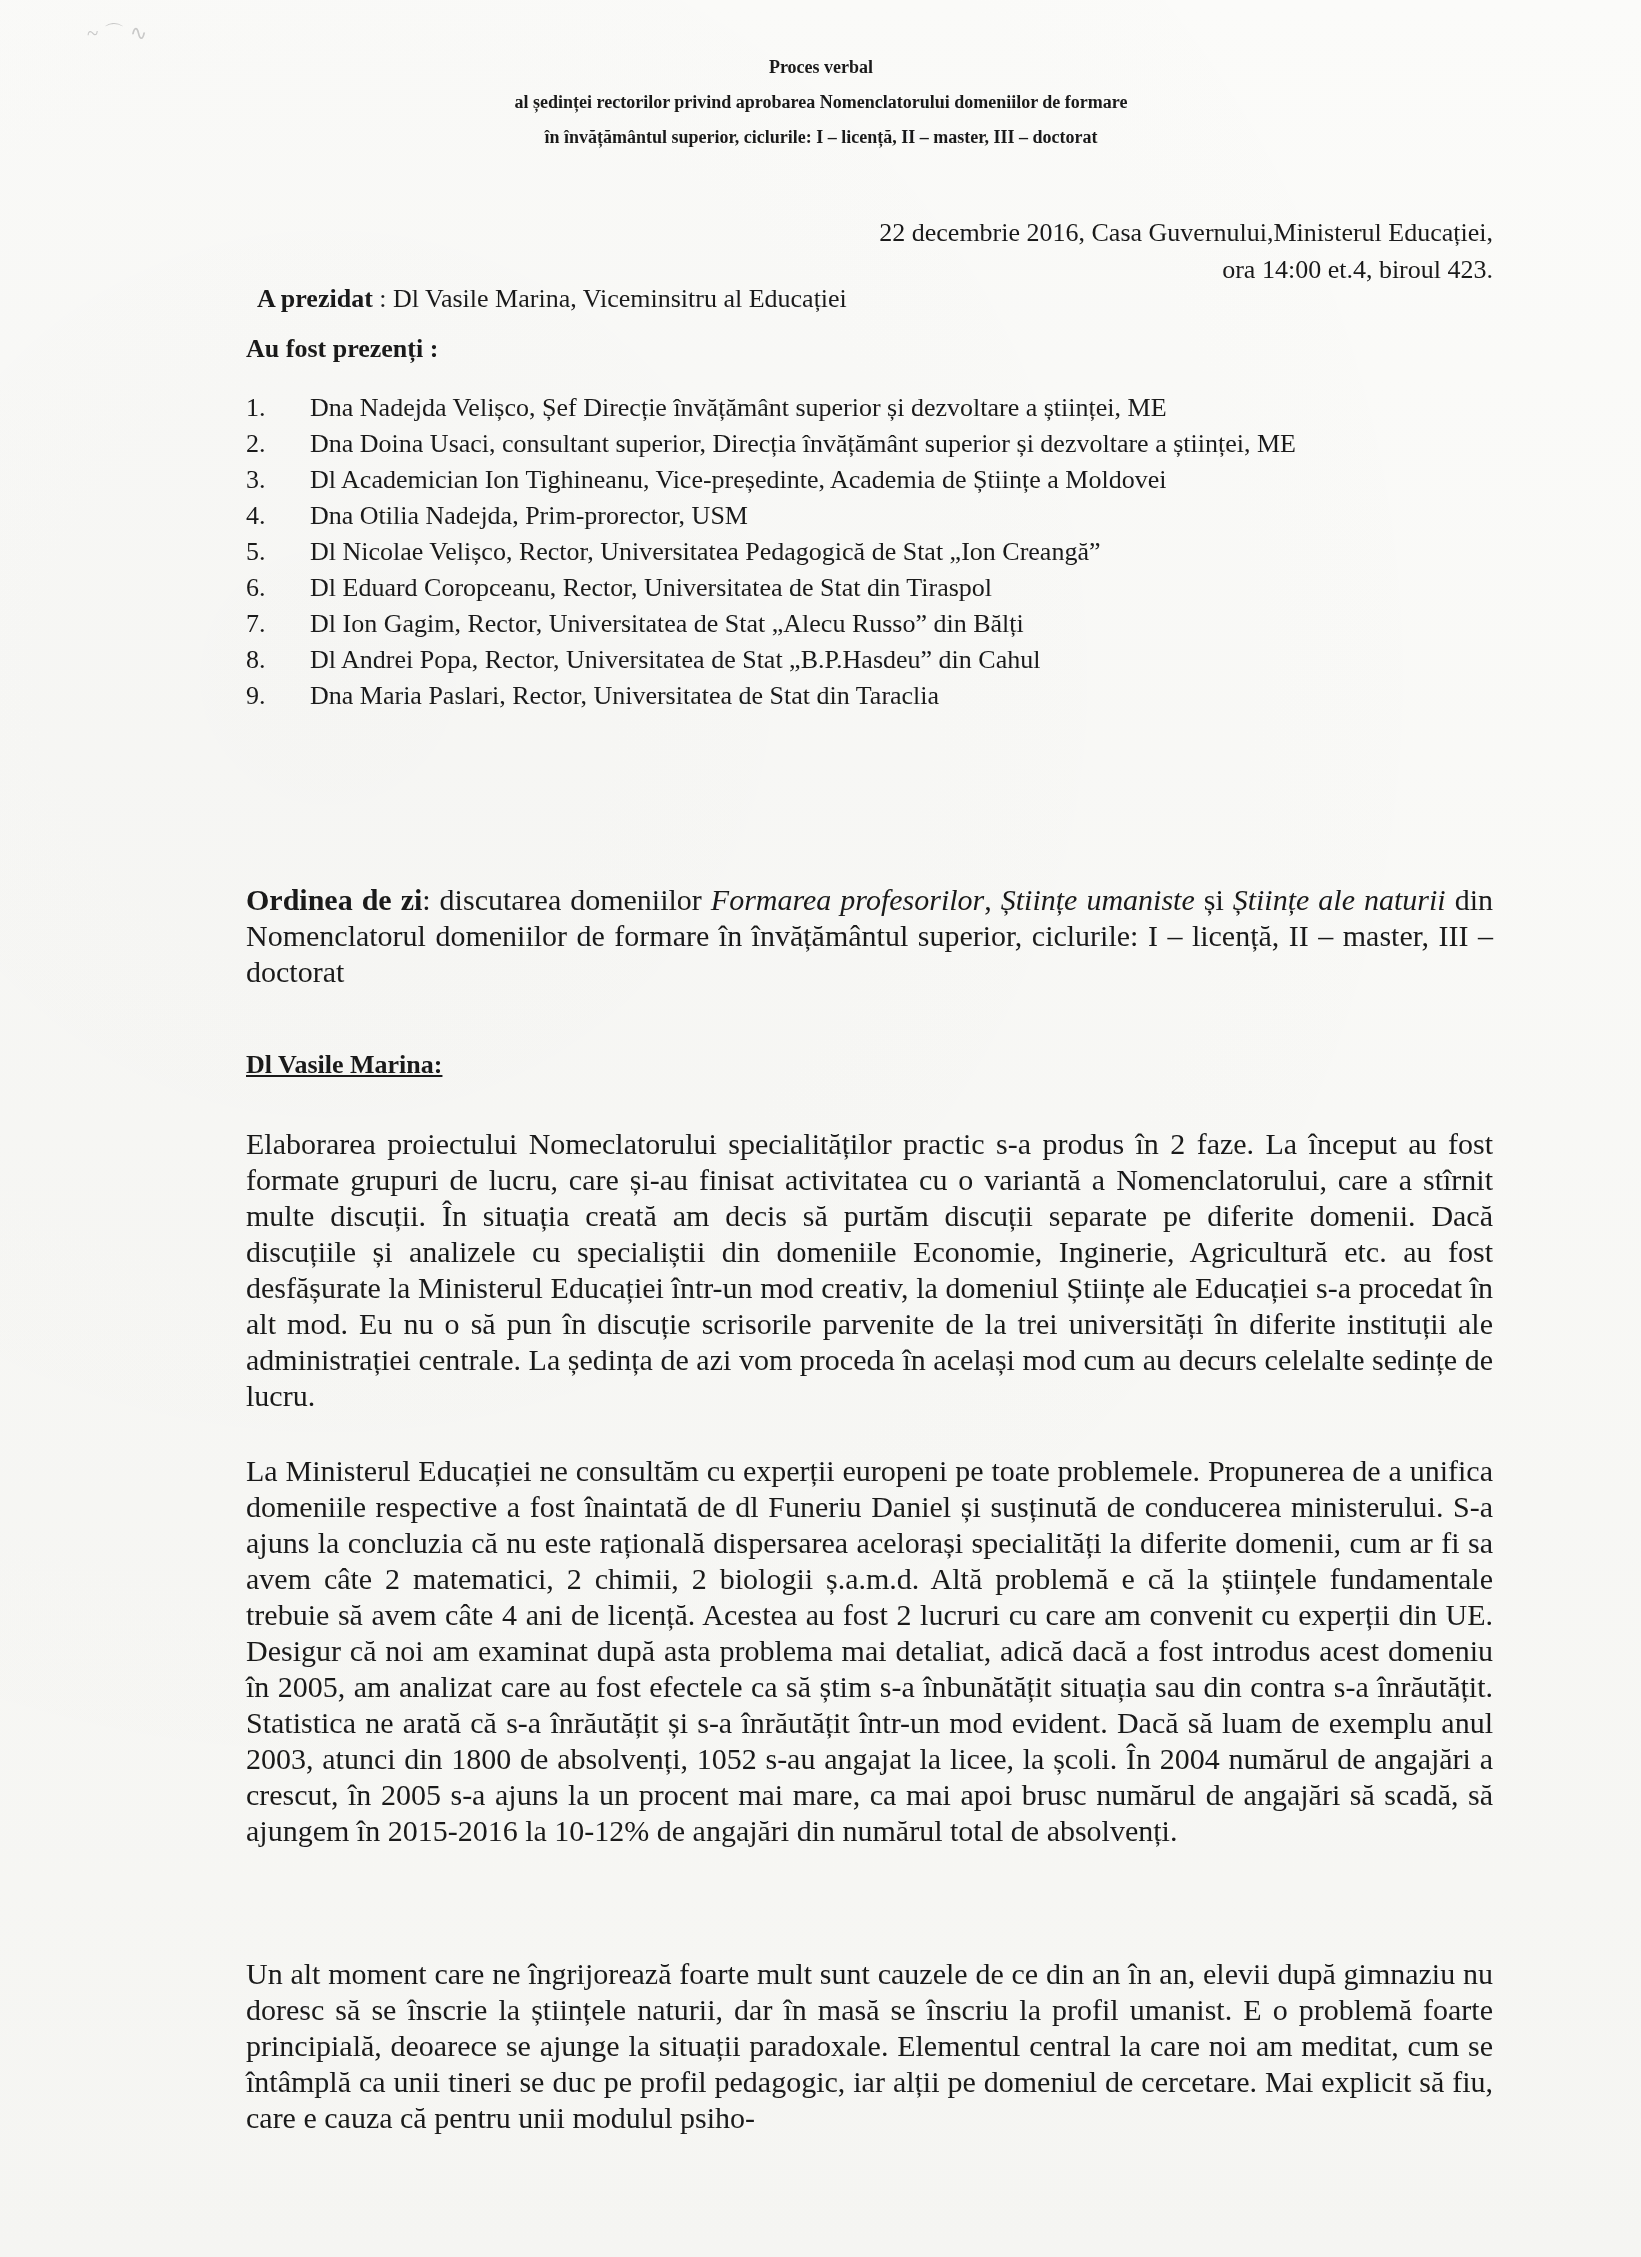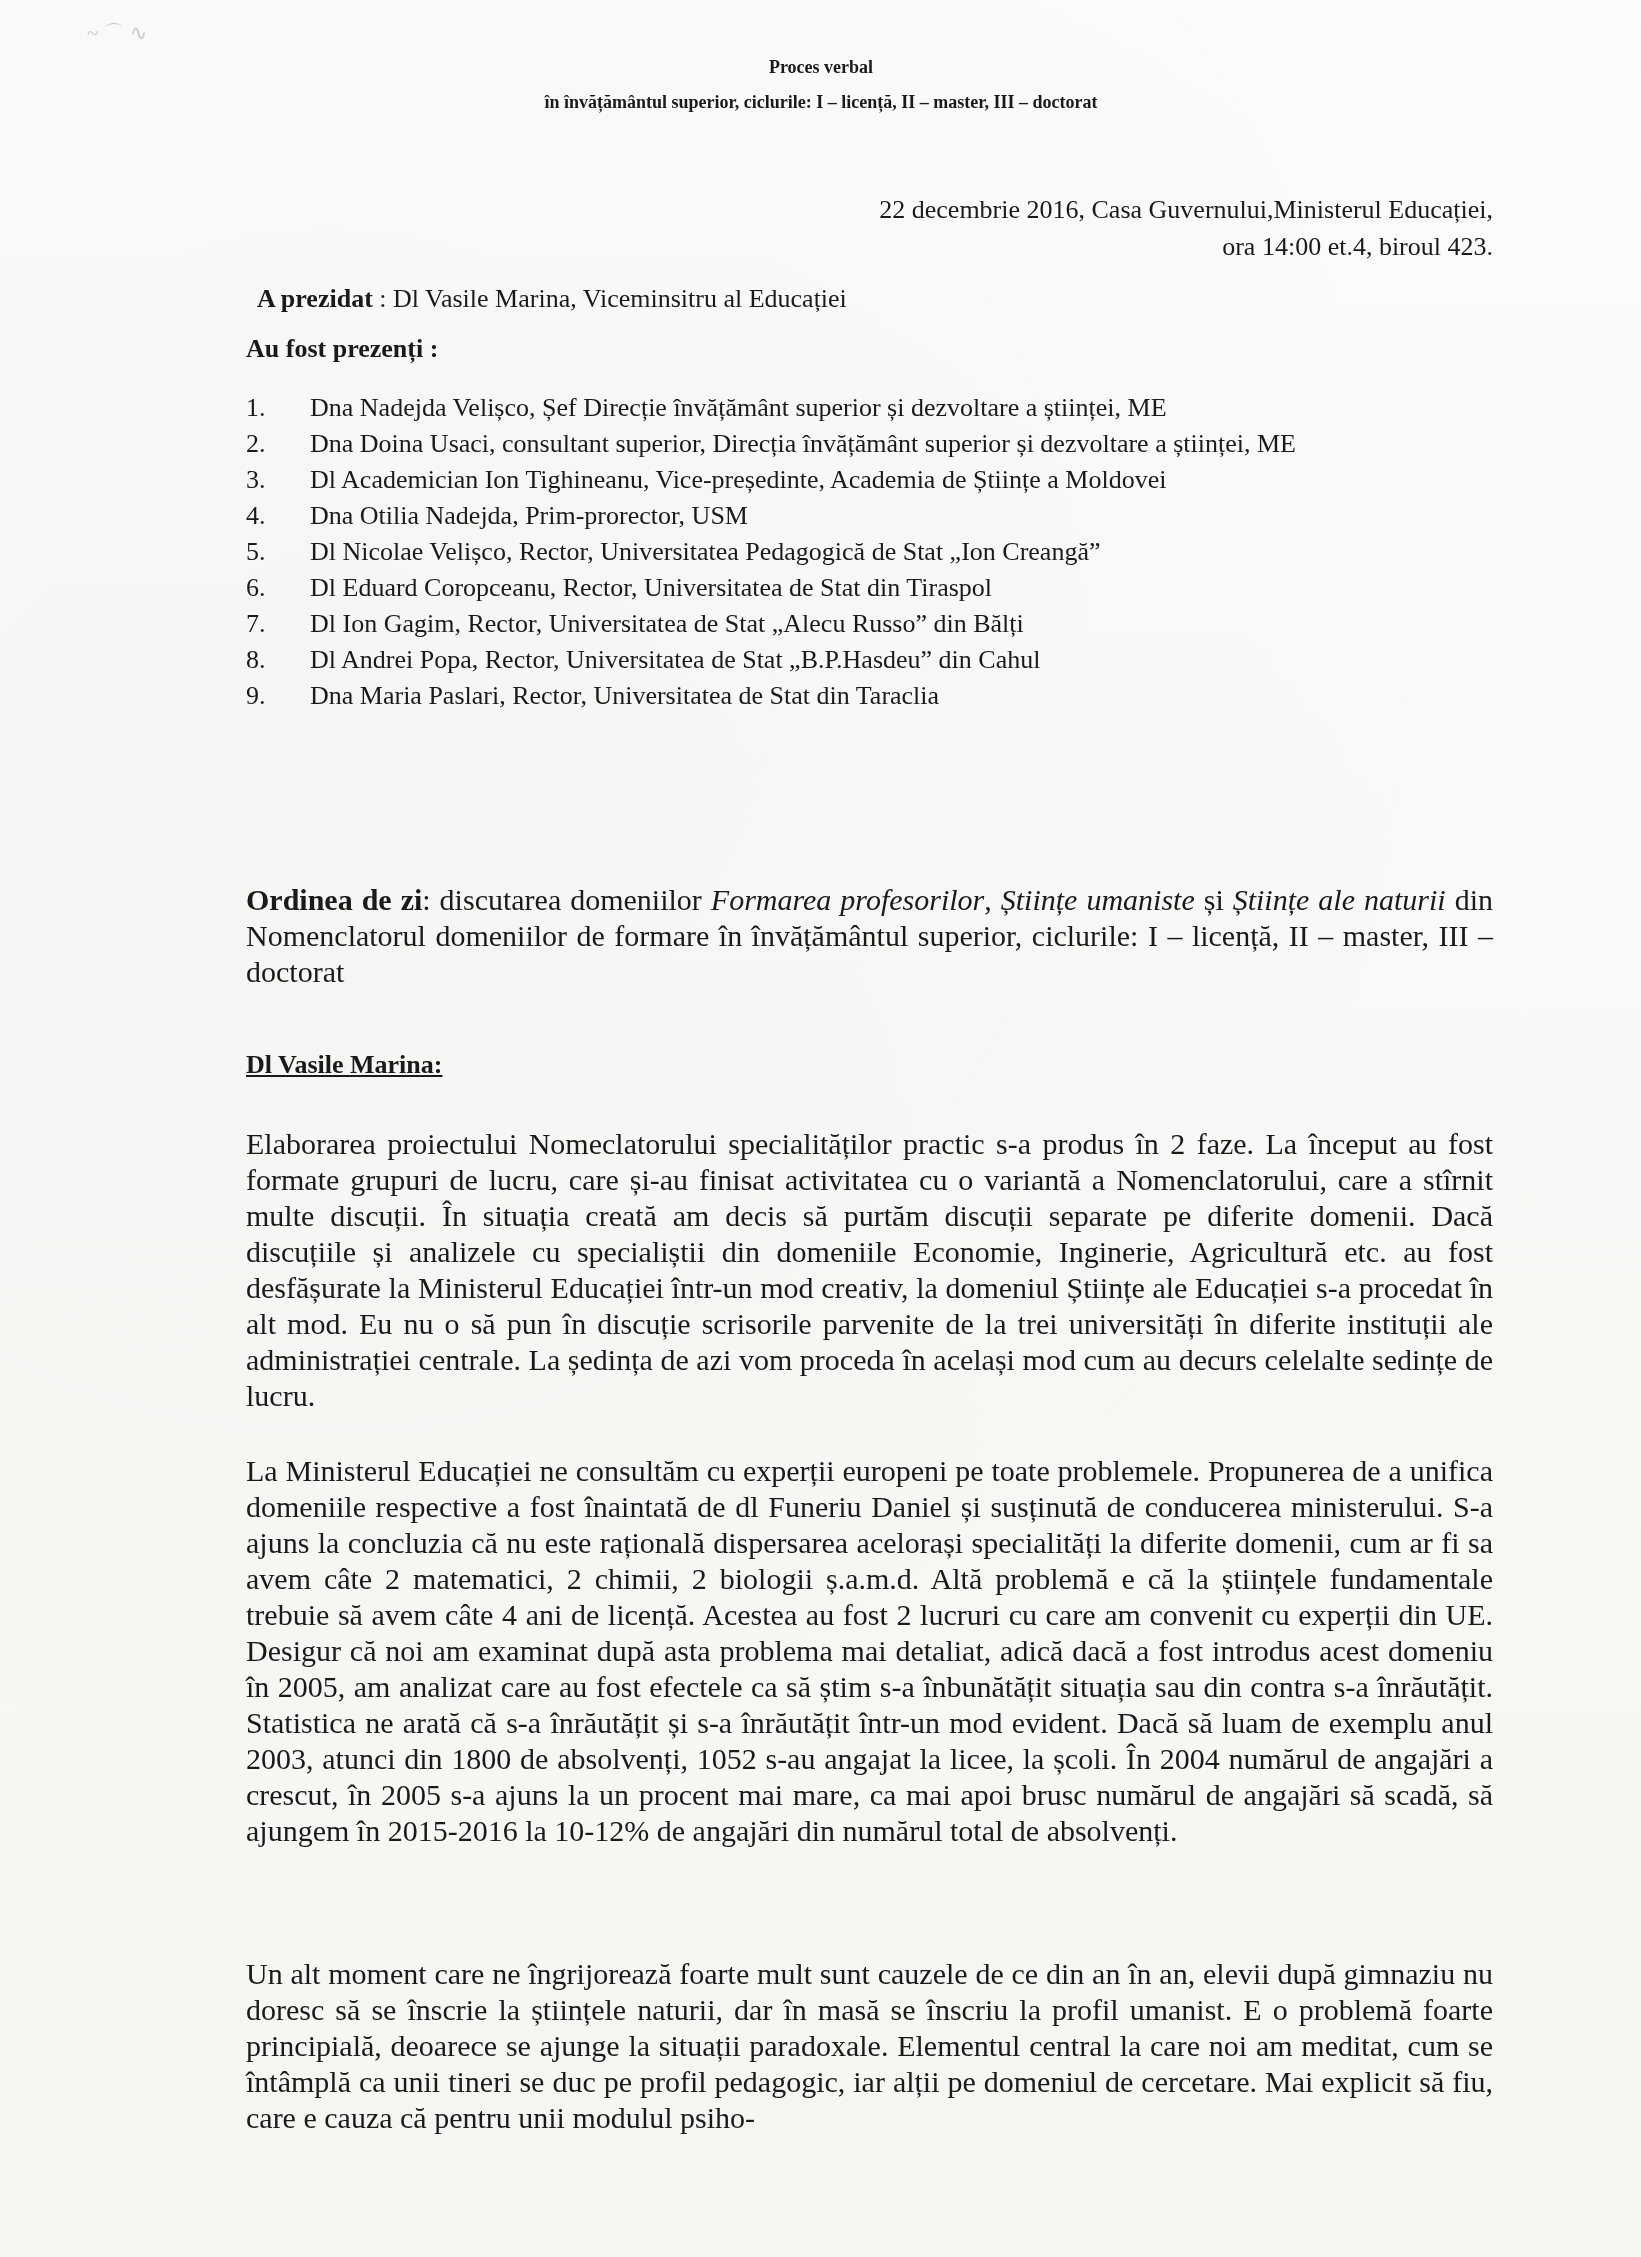--- a/index.html
+++ b/index.html
@@ -20,21 +20,21 @@
   .scan-mark {
     position: absolute; left: 87px; top: 19.3px; width: 135px; height: 58px;
     color: #b5b5b5; font-size: 21px; opacity: 0.7;
   }
   .title-block {
     position: absolute; left: 290px; top: 50px; width: 1062px; text-align: center;
     font-weight: bold; font-size: 18px; line-height: 35px;
   }
   .title-block div { white-space: nowrap; }
   .right-line {
-    position: absolute; right: 148px; font-size: 26px; text-align: right; white-space: nowrap;
+    position: absolute; right: 148px; font-size: 26px; text-align: right; white-space: nowrap; margin-top: 23px;
   }
   .label-line {
     position: absolute; left: 246px; font-size: 26px; white-space: nowrap;
   }
   .label-line b { font-weight: bold; }
   .attendees {
     position: absolute; left: 246px; top: 390px; width: 1247px;
     list-style: none; margin: 0; padding: 0; font-size: 26px; line-height: 36px;
   }
   .attendees li { position: relative; padding-left: 64px; text-align: justify; }
@@ -50,20 +50,21 @@
   }
 </style>
 </head>
 <body>
 
 <div class="page">
   <div class="scan-mark">~ ⌒ ∿</div>
 
   <div class="title-block">
     <div>Proces verbal</div>
+    <div>al ședinței rectorilor privind aprobarea Nomenclatorului domeniilor de formare</div>
     <div>în învățământul superior, ciclurile: I – licență, II – master, III – doctorat</div>
   </div>
 
   <div class="right-line" style="top:195px;">22 decembrie 2016, Casa Guvernului,Ministerul Educației,</div>
   <div class="right-line" style="top:232px;">ora 14:00 et.4, biroul 423.</div>
 
   <div class="label-line" style="top:284px;margin-left:11px;">
     <b>A prezidat</b><span> : </span><span>Dl Vasile Marina, Viceminsitru al Educației</span>
   </div>
 

